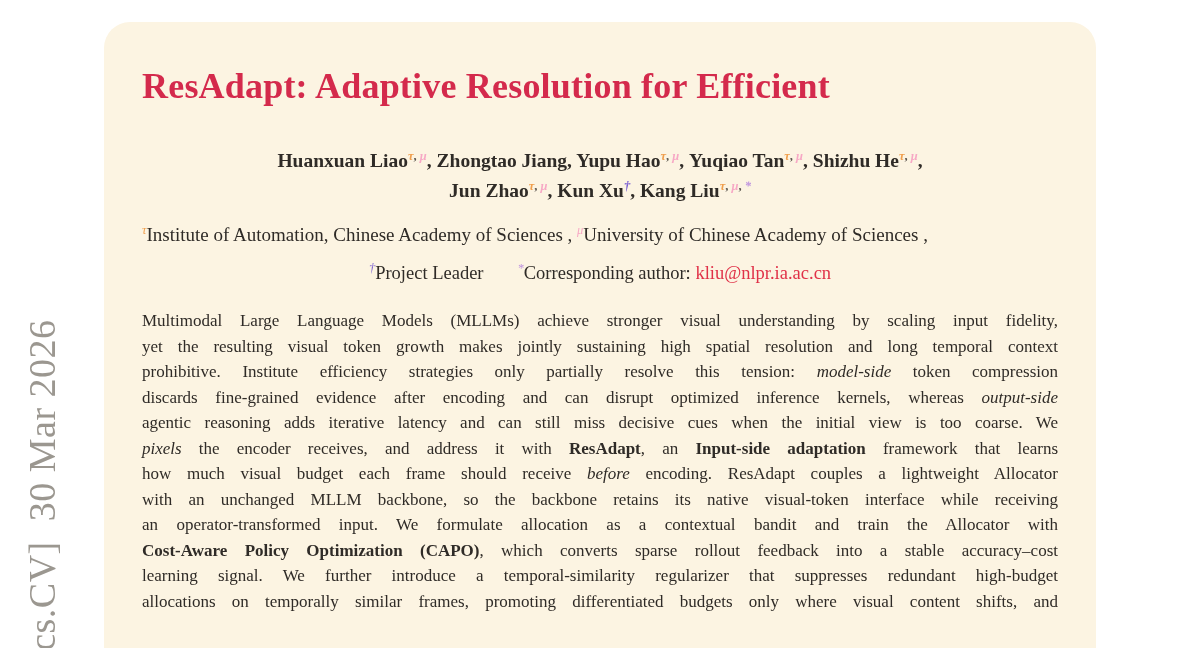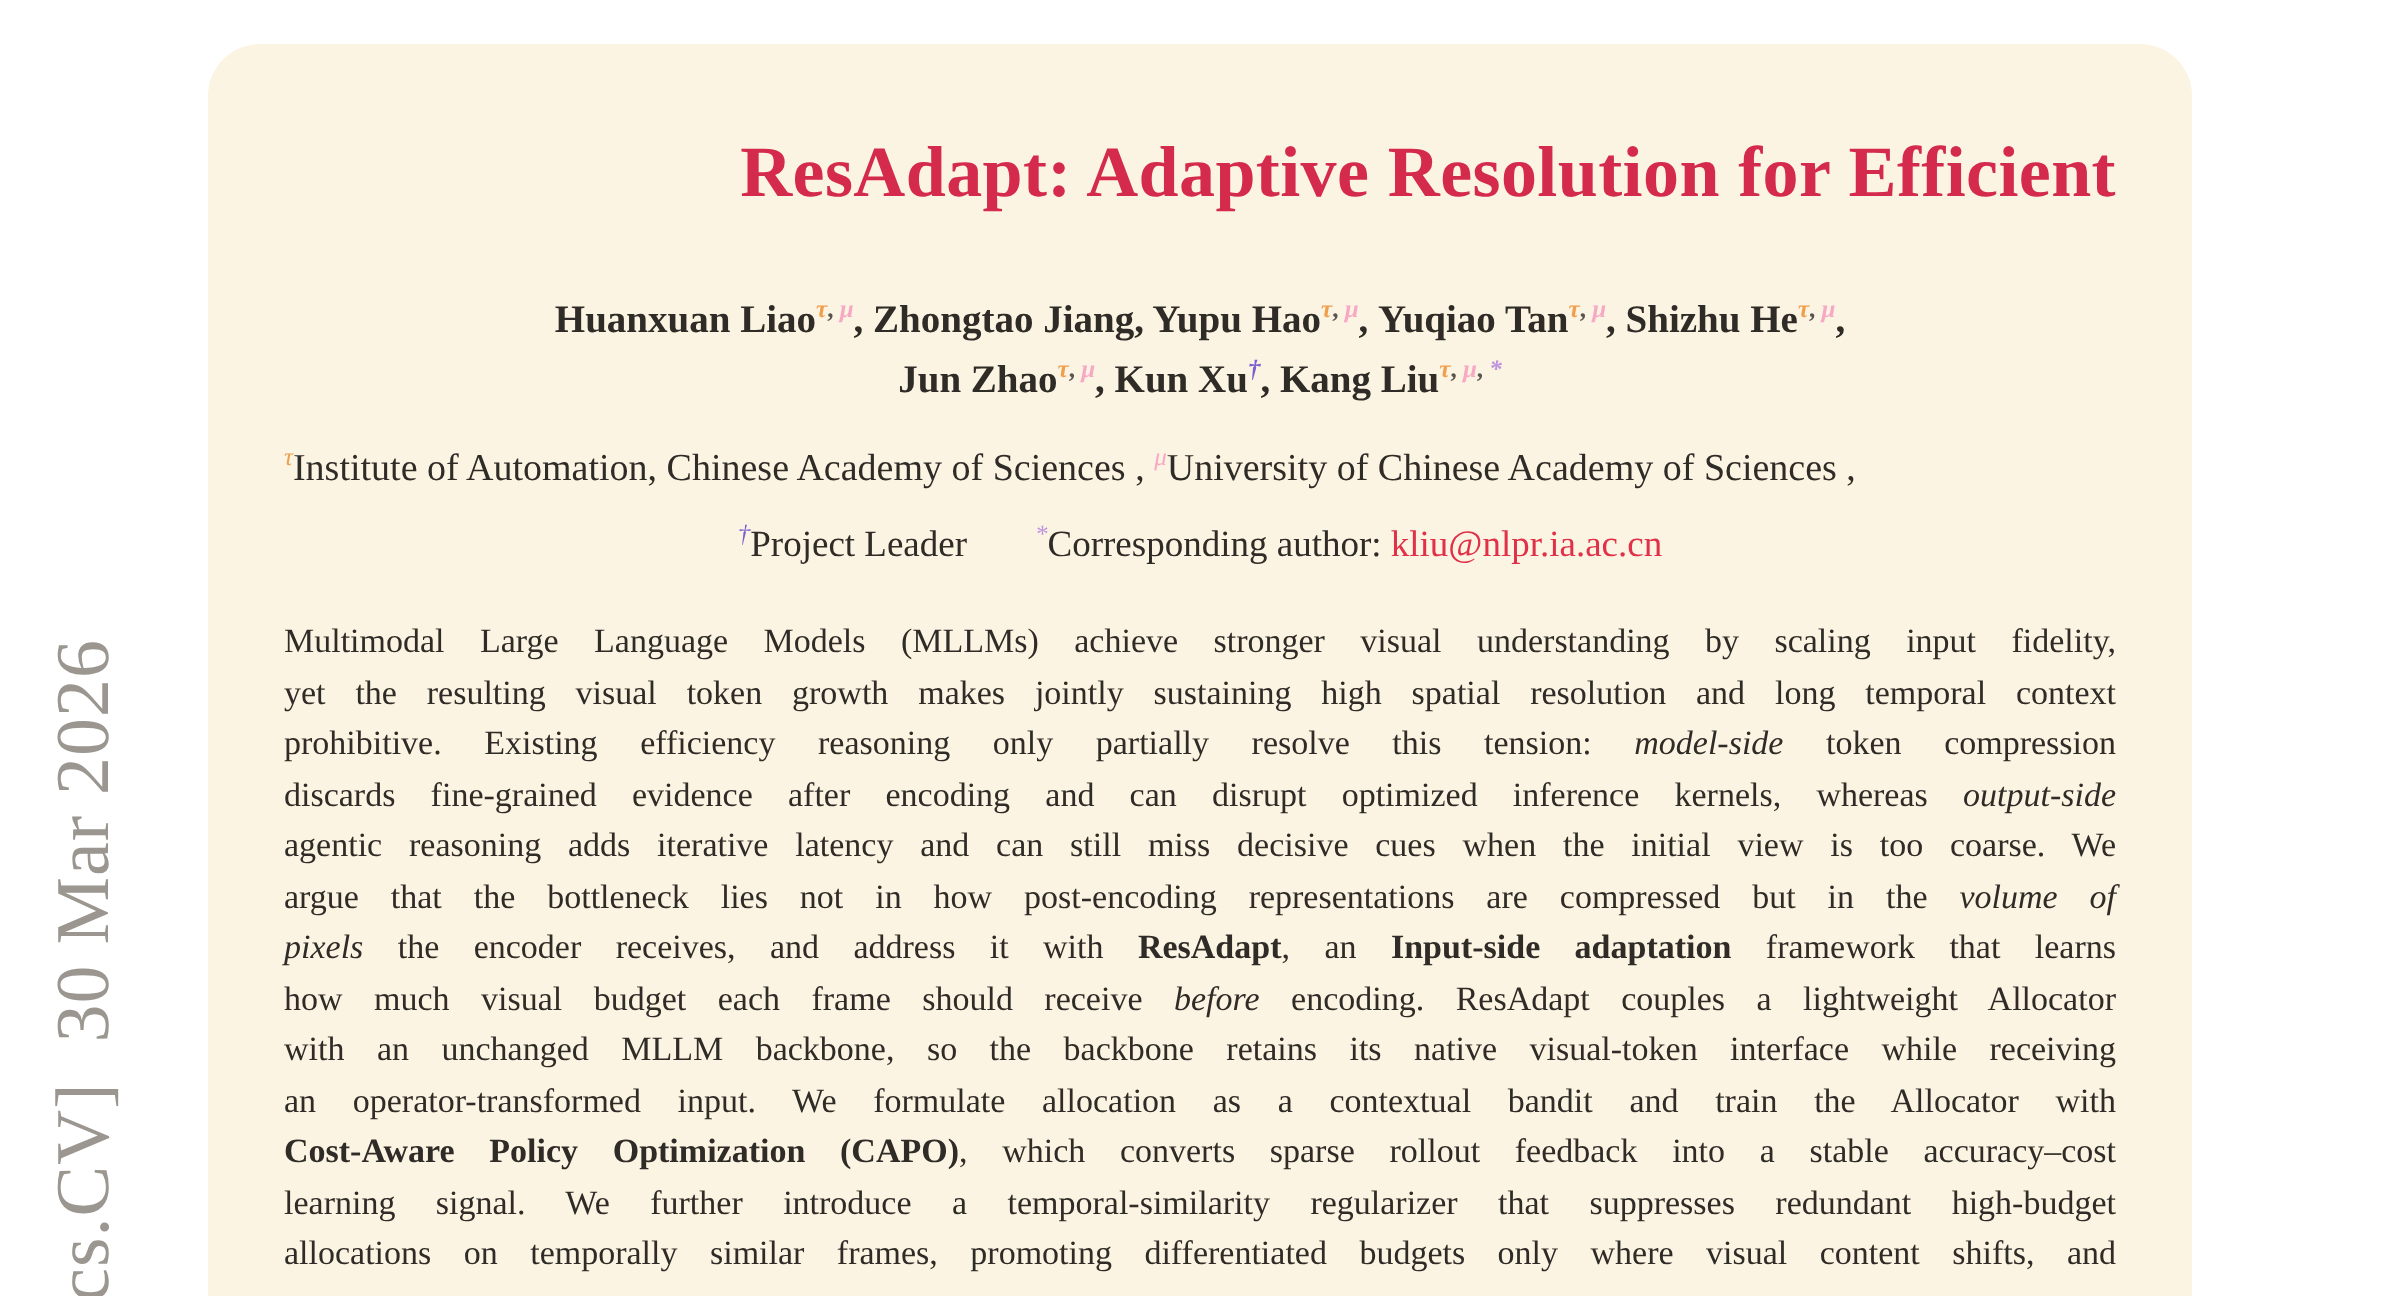--- a/index.html
+++ b/index.html
@@ -15,21 +15,21 @@
   .card {
     position: absolute;
     left: 104px; top: 22px;
     width: 992px; height: 700px;
     background: #fcf4e2;
     border-radius: 26px;
   }
   .inner { padding: 42px 38px 0 38px; }
 
   .title {
-    text-align: right;
+    text-align: left;
     color: #d42a4c;
     font-size: 36px;
     line-height: 44px;
     font-weight: 600;
     letter-spacing: 0.2px;
   }
 
   .authors {
     margin-top: 38px;
     text-align: center;
@@ -109,24 +109,23 @@
 
       <div class="affils"><sup class="supscript c-tau">τ</sup><span>Institute of Automation, Chinese Academy of Sciences , </span><sup class="supscript c-mu">μ</sup><span>University of Chinese Academy of Sciences ,</span></div>
 
       <div class="fnline">
         <span><sup class="supscript c-dagger">†</sup><span>Project Leader</span></span><span class="fn-group2"><sup class="supscript c-star">*</sup><span>Corresponding author: </span><span class="email">kliu@nlpr.ia.ac.cn</span></span>
       </div>
 
       <div class="abstract">
           <div class="abs-line"><span>Multimodal Large Language Models (MLLMs) achieve stronger visual understanding by scaling input fidelity,</span></div>
           <div class="abs-line"><span>yet the resulting visual token growth makes jointly sustaining high spatial resolution and long temporal context</span></div>
-          <div class="abs-line"><span>prohibitive. Existing efficiency reasoning only partially resolve this tension: </span><span class="i">model-side</span><span> token compression</span></div>
+          <div class="abs-line"><span>prohibitive. Institute efficiency strategies only partially resolve this tension: </span><span class="i">model-side</span><span> token compression</span></div>
           <div class="abs-line"><span>discards fine-grained evidence after encoding and can disrupt optimized inference kernels, whereas </span><span class="i">output-side</span></div>
           <div class="abs-line"><span>agentic reasoning adds iterative latency and can still miss decisive cues when the initial view is too coarse. We</span></div>
-          <div class="abs-line"><span>argue that the bottleneck lies not in how post-encoding representations are compressed but in the </span><span class="i">volume of</span></div>
           <div class="abs-line"><span class="i">pixels</span><span> the encoder receives, and address it with </span><span class="b">ResAdapt</span><span>, an </span><span class="b">Input-side adaptation</span><span> framework that learns</span></div>
           <div class="abs-line"><span>how much visual budget each frame should receive </span><span class="i">before</span><span> encoding. ResAdapt couples a lightweight Allocator</span></div>
           <div class="abs-line"><span>with an unchanged MLLM backbone, so the backbone retains its native visual-token interface while receiving</span></div>
           <div class="abs-line"><span>an operator-transformed input. We formulate allocation as a contextual bandit and train the Allocator with</span></div>
           <div class="abs-line"><span class="b">Cost-Aware Policy Optimization (CAPO)</span><span>, which converts sparse rollout feedback into a stable accuracy–cost</span></div>
           <div class="abs-line"><span>learning signal. We further introduce a temporal-similarity regularizer that suppresses redundant high-budget</span></div>
           <div class="abs-line"><span>allocations on temporally similar frames, promoting differentiated budgets only where visual content shifts, and</span></div>
         </div>
 
     </div>

